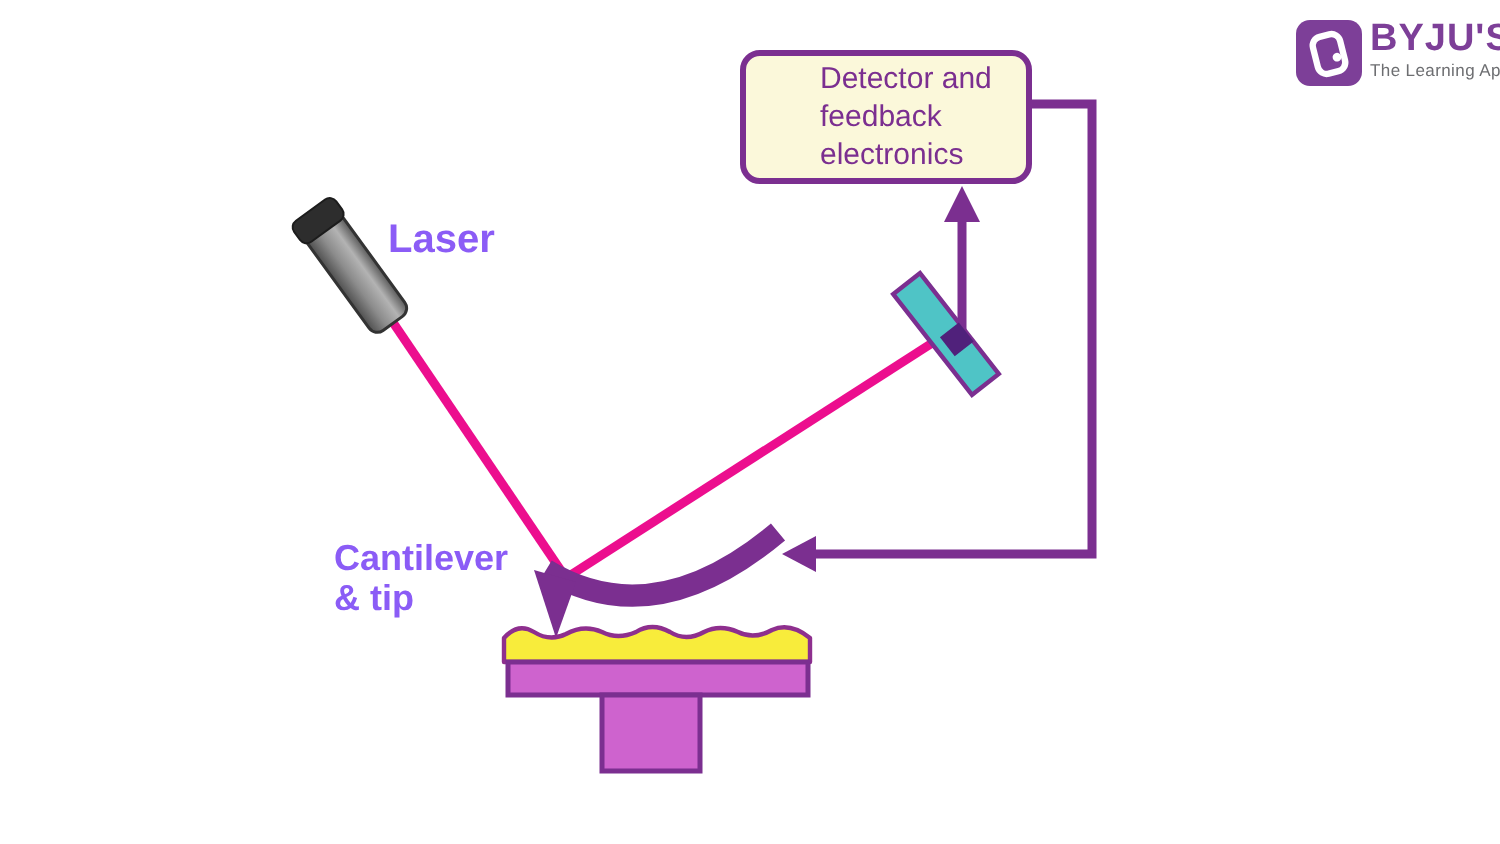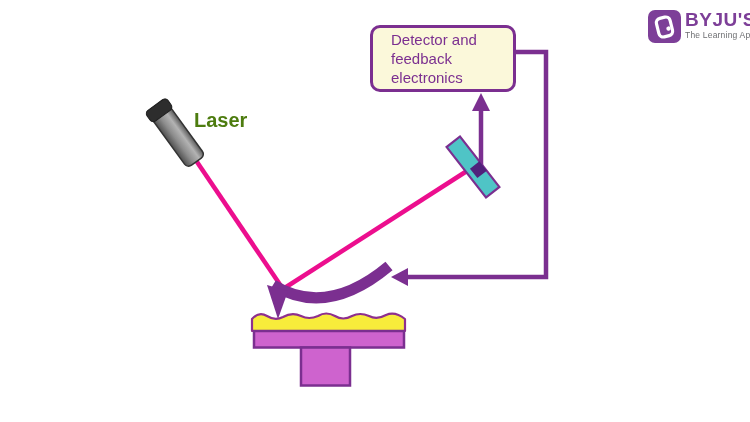--- a/index.html
+++ b/index.html
@@ -2,36 +2,36 @@
 <html><head>
 <meta charset="utf-8">
 <style>
   html,body{margin:0;padding:0;background:#ffffff;}
   #canvas{
     position:relative;width:750px;height:422px;background:#ffffff;overflow:hidden;
     font-family:"Liberation Sans","DejaVu Sans",sans-serif;
   }
   #diagram-svg{position:absolute;left:0;top:0;width:750px;height:422px;z-index:1;}
   .lbl{
-    position:absolute;z-index:3;color:#4d7c0f;font-weight:bold;
+    position:absolute;z-index:3;color:#8b5cf6;font-weight:bold;
     white-space:pre-line;line-height:1.12;
   }
   #laser-label{left:194px;top:109px;font-size:20px;}
   #photodiode-label{left:428px;top:197px;font-size:20px;}
   #cantilever-label{left:167px;top:269px;font-size:18px;}
   #sample-surface-label{left:382px;top:293px;font-size:19px;}
   #pzt-label{left:366px;top:356px;font-size:18px;}
   #detector-box{
     position:absolute;left:370px;top:25px;width:146px;height:67px;z-index:2;
     background:#fbf8da;border:3px solid #7b2f90;border-radius:10px;
     box-sizing:border-box;display:flex;align-items:center;
   }
   #detector-box .box-text{
     color:#7b2f90;font-size:15px;line-height:1.28;font-weight:400;
-    padding-left:18px;white-space:pre-line;
+    padding-left:37px;white-space:pre-line;
   }
   #brand-logo{
     position:absolute;left:648px;top:10px;z-index:3;display:flex;align-items:flex-start;gap:4px;
   }
   #brand-logo .brand-col{display:flex;flex-direction:column;line-height:1;}
   #brand-name{color:#7d3f98;font-weight:bold;font-size:19px;letter-spacing:.5px;}
   #brand-tagline{color:#6d6e71;font-size:8.5px;margin-top:2px;letter-spacing:.2px;}
 </style>
 </head>
 <body>
@@ -91,20 +91,22 @@
     <rect x="301" y="347.5" width="49" height="38" fill="#ce63ce" stroke="#7b2f90" stroke-width="2.5"></rect>
   </svg>
 
   <div id="detector-box">
     <div class="box-text">Detector and
 feedback
 electronics</div>
   </div>
 
   <div class="lbl" id="laser-label">Laser</div>
+  <div class="lbl" id="cantilever-label">Cantilever
+&amp; tip</div>
 
   <div id="brand-logo">
     <svg width="33" height="33" viewBox="0 0 33 33">
       <rect width="33" height="33" rx="7" fill="#7d3f98"></rect>
       <g transform="translate(16.5,17) rotate(-14)">
         <rect x="-7" y="-9.5" width="14" height="19" rx="4.5" fill="none" stroke="#ffffff" stroke-width="3.2"></rect>
         <circle cx="3.5" cy="2.5" r="2.2" fill="#ffffff"></circle>
       </g>
     </svg>
     <div class="brand-col">

